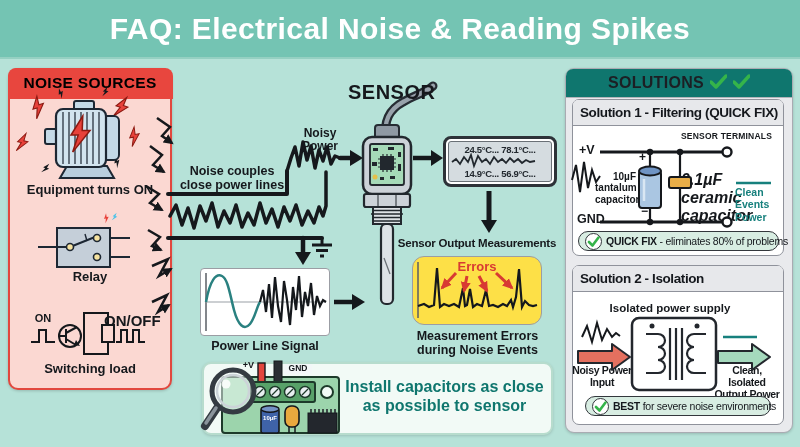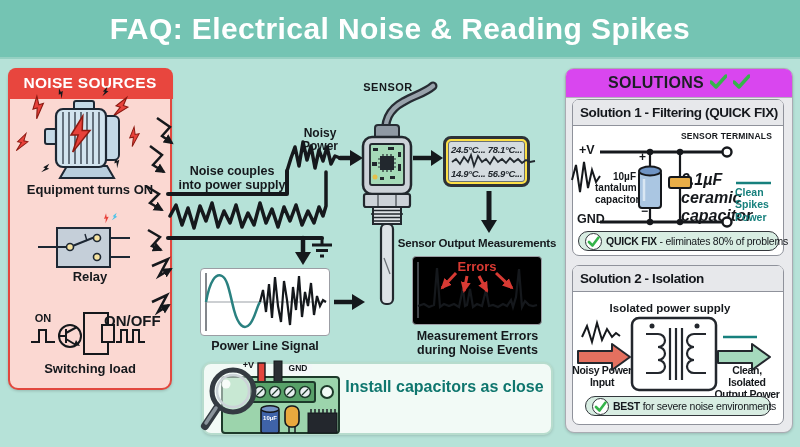--- a/index.html
+++ b/index.html
@@ -9,53 +9,53 @@
 
   
   .title-bar { position:absolute; top:0; left:0; width:800px; height:57px; background:#74c4b3;
                border-bottom:2px solid #95d0c2; display:flex; align-items:center; justify-content:center; z-index:1;}
   .title-bar h1 { margin:0; color:#ffffff; font-size:30px; font-weight:700; letter-spacing:.4px; }
 
   
   .noise-panel { position:absolute; left:8px; top:68px; width:160px; height:318px; background:#fbd8d2;
                  border:2.5px solid #e2483e; border-radius:10px; z-index:1; box-shadow:0 1px 3px rgba(0,0,0,.18); }
   .noise-header { position:absolute; top:-2.5px; left:-2.5px; right:-2.5px; height:31px; background:#e8463e;
-                  border-radius:8px 8px 0 0; color:#ffffff; font-weight:700; font-size:15.5px;
+                  border-radius:8px 8px 0 0; color:#000000; font-weight:700; font-size:15.5px;
                   display:flex; align-items:center; justify-content:center; letter-spacing:.3px; }
   .noise-lbl { position:absolute; left:0; right:0; text-align:center; font-weight:700; font-size:13px; }
 
   
   .solutions-panel { position:absolute; left:565px; top:68px; width:228px; height:365px; background:#e9eaed;
                      border:1.5px solid #a9abb2; border-radius:9px; z-index:1; box-sizing:border-box;
                      box-shadow:0 1px 3px rgba(0,0,0,.18); }
-  .solutions-header { height:28px; background:#d946ef; border-bottom:1.5px solid #b2b4ba; border-radius:7px 7px 0 0;
+  .solutions-header { height:28px; background:#0f766e; border-bottom:1.5px solid #b2b4ba; border-radius:7px 7px 0 0;
                       display:flex; align-items:center; justify-content:center; gap:6px;
                       font-weight:700; font-size:16px; color:#1c1f24; letter-spacing:.3px; }
   .card { position:absolute; left:6px; width:212px; background:#fff; border:1.5px solid #8f929b; border-radius:7px; box-sizing:border-box; }
   .card1 { top:30px; height:157px; }
   .card2 { top:196px; height:160px; }
   .card-title { height:25px; background:#e7e8eb; border-bottom:1.5px solid #8f929b; border-radius:5px 5px 0 0;
                 font-weight:700; font-size:13.5px; letter-spacing:-0.4px; color:#15181d;
                 display:flex; align-items:center; padding-left:7px; }
   .badge { position:absolute; display:flex; align-items:center; gap:4px; background:#d8ede2;
            border:1.5px solid #33373c; border-radius:11px; font-size:10.5px; letter-spacing:-0.25px;
            padding:0 6px; height:20px; color:#15181d; box-sizing:border-box; }
   .badge-text { white-space:pre; }
   .check-circle { width:15px; height:15px; background:#fff; border:1.2px solid #33373c; border-radius:50%;
                   display:flex; align-items:center; justify-content:center; flex:0 0 auto; }
   .sm { position:absolute; font-weight:700; }
 
   
-  .display-box { position:absolute; left:443px; top:136px; width:87px; height:51px; background:#fde047;
-                 border:3px solid #2d3238; border-radius:8px; z-index:1; box-sizing:border-box;font-style:italic; }
+  .display-box { position:absolute; left:443px; top:136px; width:114px; height:51px; background:#ffffff;
+                 border:3px solid #2d3238; border-radius:8px; z-index:1; box-sizing:border-box; }
   .display-screen { position:absolute; inset:2px; background:#d5dce0; border:1.5px solid #6a7076; border-radius:3px; }
   .display-row { position:absolute; left:0; right:0; text-align:center; font-weight:700; font-size:9.5px;
                  letter-spacing:-0.3px; color:#22282e; }
-  .errors-box { position:absolute; left:412px; top:256px; width:130px; height:69px; background:#000000;
-                border:1.5px solid #9b9da4; border-radius:4px; z-index:1; box-sizing:border-box; }
+  .errors-box { position:absolute; left:412px; top:256px; width:130px; height:69px; background:#fde047;
+                border:1.5px solid #9b9da4; border-radius:12px; z-index:1; box-sizing:border-box; }
   .errors-title { position:absolute; left:0; right:0; top:2px; text-align:center; color:#d83a33;
                   font-weight:700; font-size:13px; }
   .powerline-box { position:absolute; left:200px; top:268px; width:130px; height:68px; background:#fff;
                    border:1.5px solid #9b9da4; border-radius:4px; z-index:1; box-sizing:border-box; }
   .install-box { position:absolute; left:202px; top:362px; width:351px; height:73px; background:#f2faf6;
                  border:2px solid #b7dccd; border-radius:9px; z-index:1; box-sizing:border-box;
                  box-shadow:0 1px 3px rgba(0,0,0,.15); }
   .install-text { position:absolute; left:140px; right:6px; top:14px; text-align:center; font-weight:700;
                   font-size:16px; line-height:1.18; color:#0f766e; }
 
@@ -89,20 +89,21 @@
 
   <div class="errors-box">
     <div class="errors-title">Errors</div>
   </div>
 
   <div class="powerline-box"></div>
 
   <div class="install-box">
     <div class="install-text">
       <div>Install capacitors as close</div>
+      <div>as possible to sensor</div>
     </div>
   </div>
 
   <div class="solutions-panel">
     <div class="solutions-header">
       <span>SOLUTIONS</span>
       <span><svg width="17" height="15">
             <path d="M1,8 L6,13 L16,2" stroke="#35b44a" stroke-width="3.5" fill="none" stroke-linecap="round" stroke-linejoin="round"></path>
           </svg></span>
       <span><svg width="17" height="15">
@@ -122,21 +123,21 @@
         <div>tantalum</div>
         <div>capacitor</div>
       </div>
       <div class="sm" style="left:108px; top:71px; width:46px; font-size:16px; line-height:1.14;font-style:italic;">
         <div>0.1µF</div>
         <div>ceramic</div>
         <div>capacitor</div>
       </div>
       <div class="sm teal" style="left:162px; top:86px; width:46px; font-size:10.5px; line-height:1.18;">
         <div>Clean</div>
-        <div>Spikes</div>
+        <div>Events</div>
         <div>Power</div>
       </div>
       <div class="badge" style="left:5px; right:4px; top:131px;">
         <span class="check-circle">
             <svg width="13" height="13">
               <path d="M2,7 L5.5,10.5 L11.5,2.5" stroke="#35b44a" stroke-width="2.6" fill="none" stroke-linecap="round" stroke-linejoin="round"></path>
             </svg>
           </span>
         <span class="badge-text"><b>QUICK FIX</b><span> - eliminates 80% of problems</span></span>
       </div>
@@ -157,25 +158,25 @@
         <span class="check-circle">
             <svg width="13" height="13">
               <path d="M2,7 L5.5,10.5 L11.5,2.5" stroke="#35b44a" stroke-width="2.6" fill="none" stroke-linecap="round" stroke-linejoin="round"></path>
             </svg>
           </span>
         <span class="badge-text"><b>BEST</b><span> for severe noise environments</span></span>
       </div>
     </div>
   </div>
 
-  <div class="lbl" style="left:348px; top:81px; width:80px; font-size:11px; letter-spacing:.5px;">SENSOR</div>
+  <div class="lbl" style="left:348px; top:81px; width:80px; font-size:20px; letter-spacing:.5px;">SENSOR</div>
   <div class="lbl" style="left:288px; top:127px; width:64px; font-size:12px;">Noisy Power</div>
   <div class="lbl" style="left:176px; top:164px; width:112px; font-size:12.5px;">
     <div>Noise couples</div>
-    <div>into power supply</div>
+    <div>close power lines</div>
   </div>
   <div class="lbl" style="left:397px; top:237px; width:160px; font-size:11.5px; letter-spacing:-0.2px;">Sensor Output Measurements</div>
   <div class="lbl" style="left:405px; top:329px; width:145px; font-size:12.5px;">
     <div>Measurement Errors</div>
     <div>during Noise Events</div>
   </div>
   <div class="lbl" style="left:200px; top:339px; width:130px; font-size:12.5px;">Power Line Signal</div>
 
   <div class="lbl" style="left:234px; top:360px; width:20px; text-align:right; font-size:9px;">+V</div>
   <div class="lbl" style="left:284px; top:364px; width:26px; font-size:8.5px; background:#f3f7f8; border-radius:2px; padding:0 1px;">GND</div>

